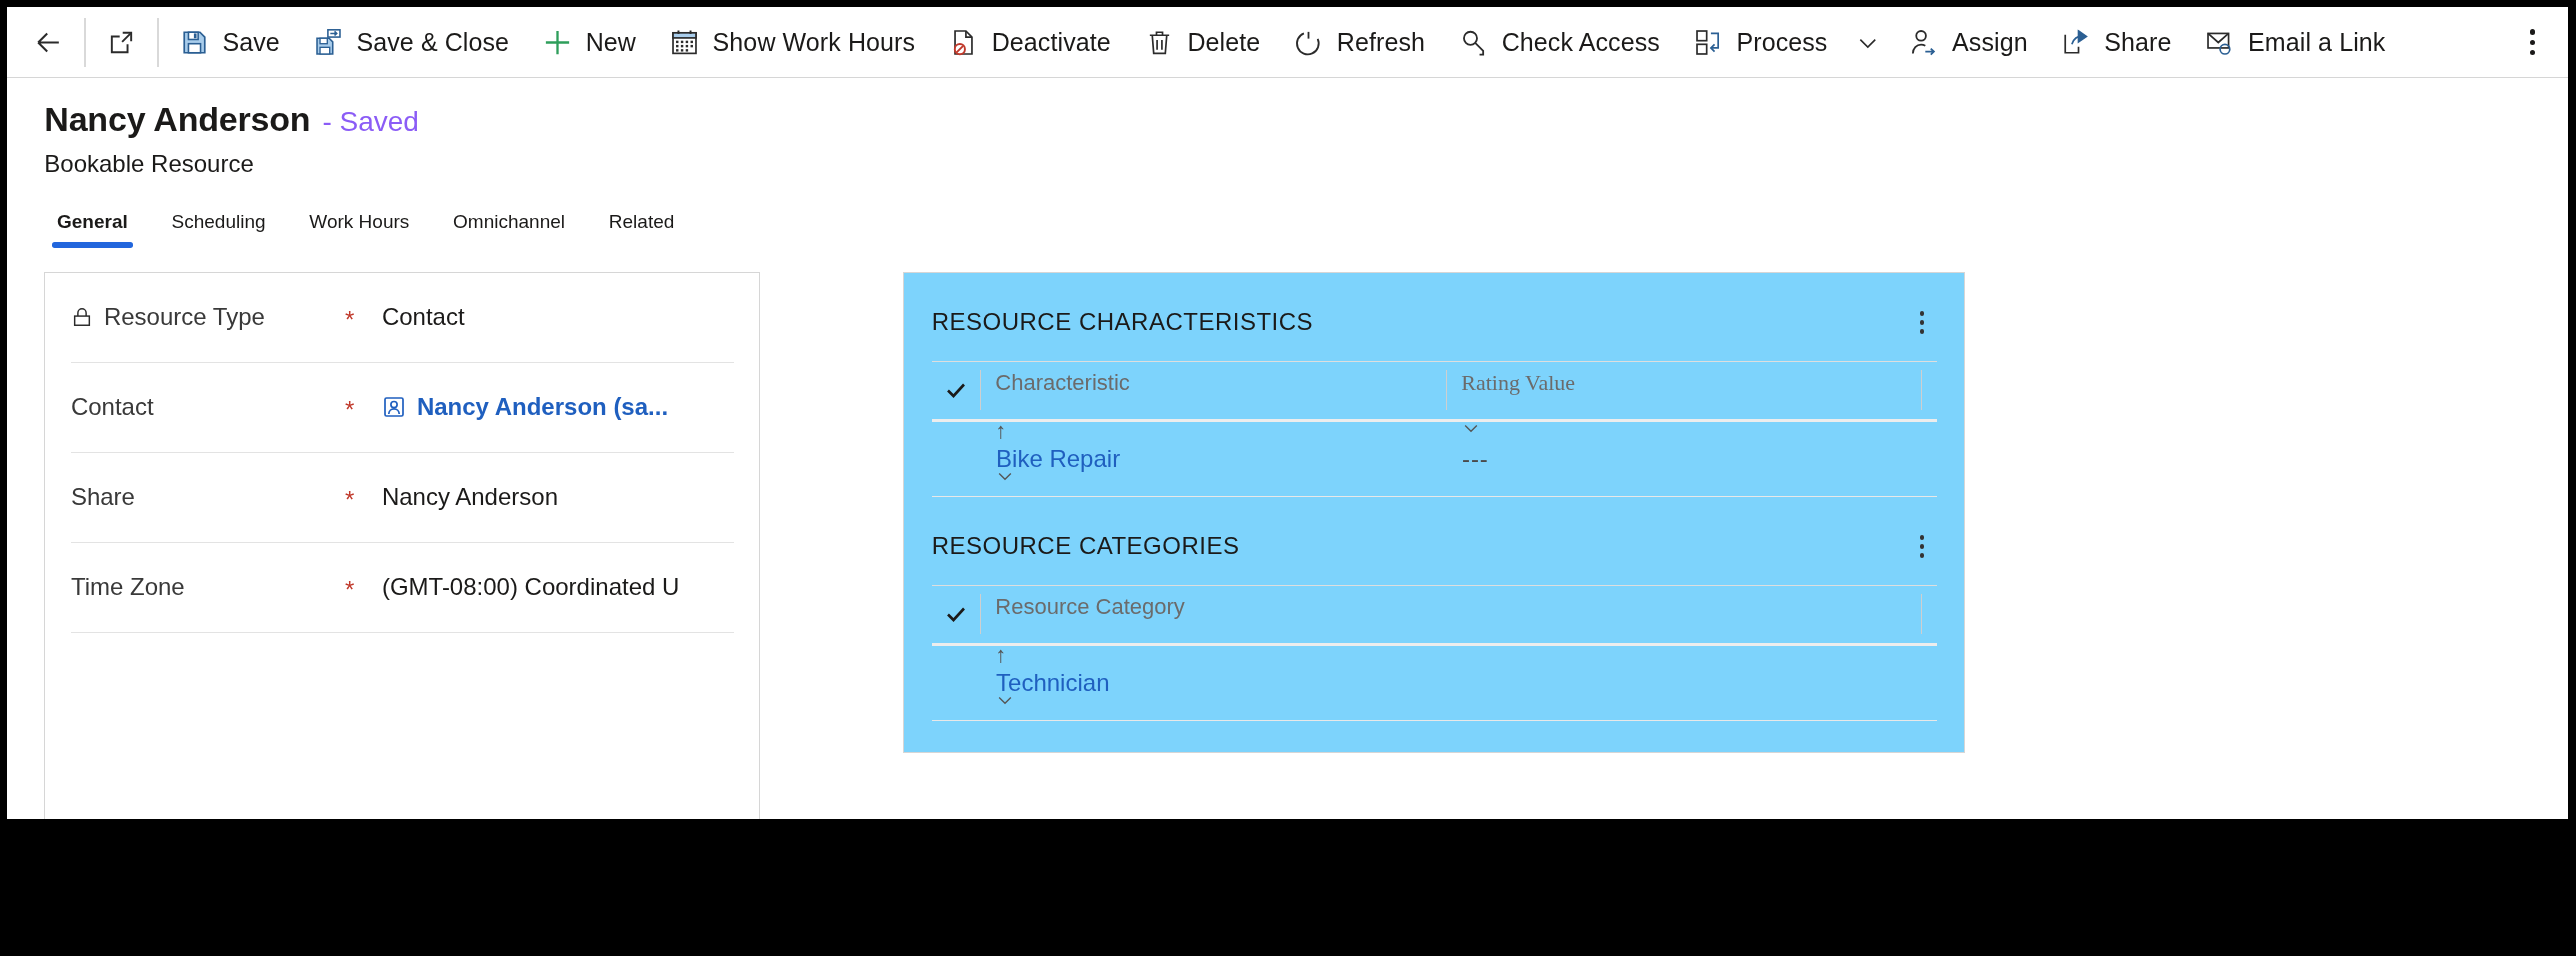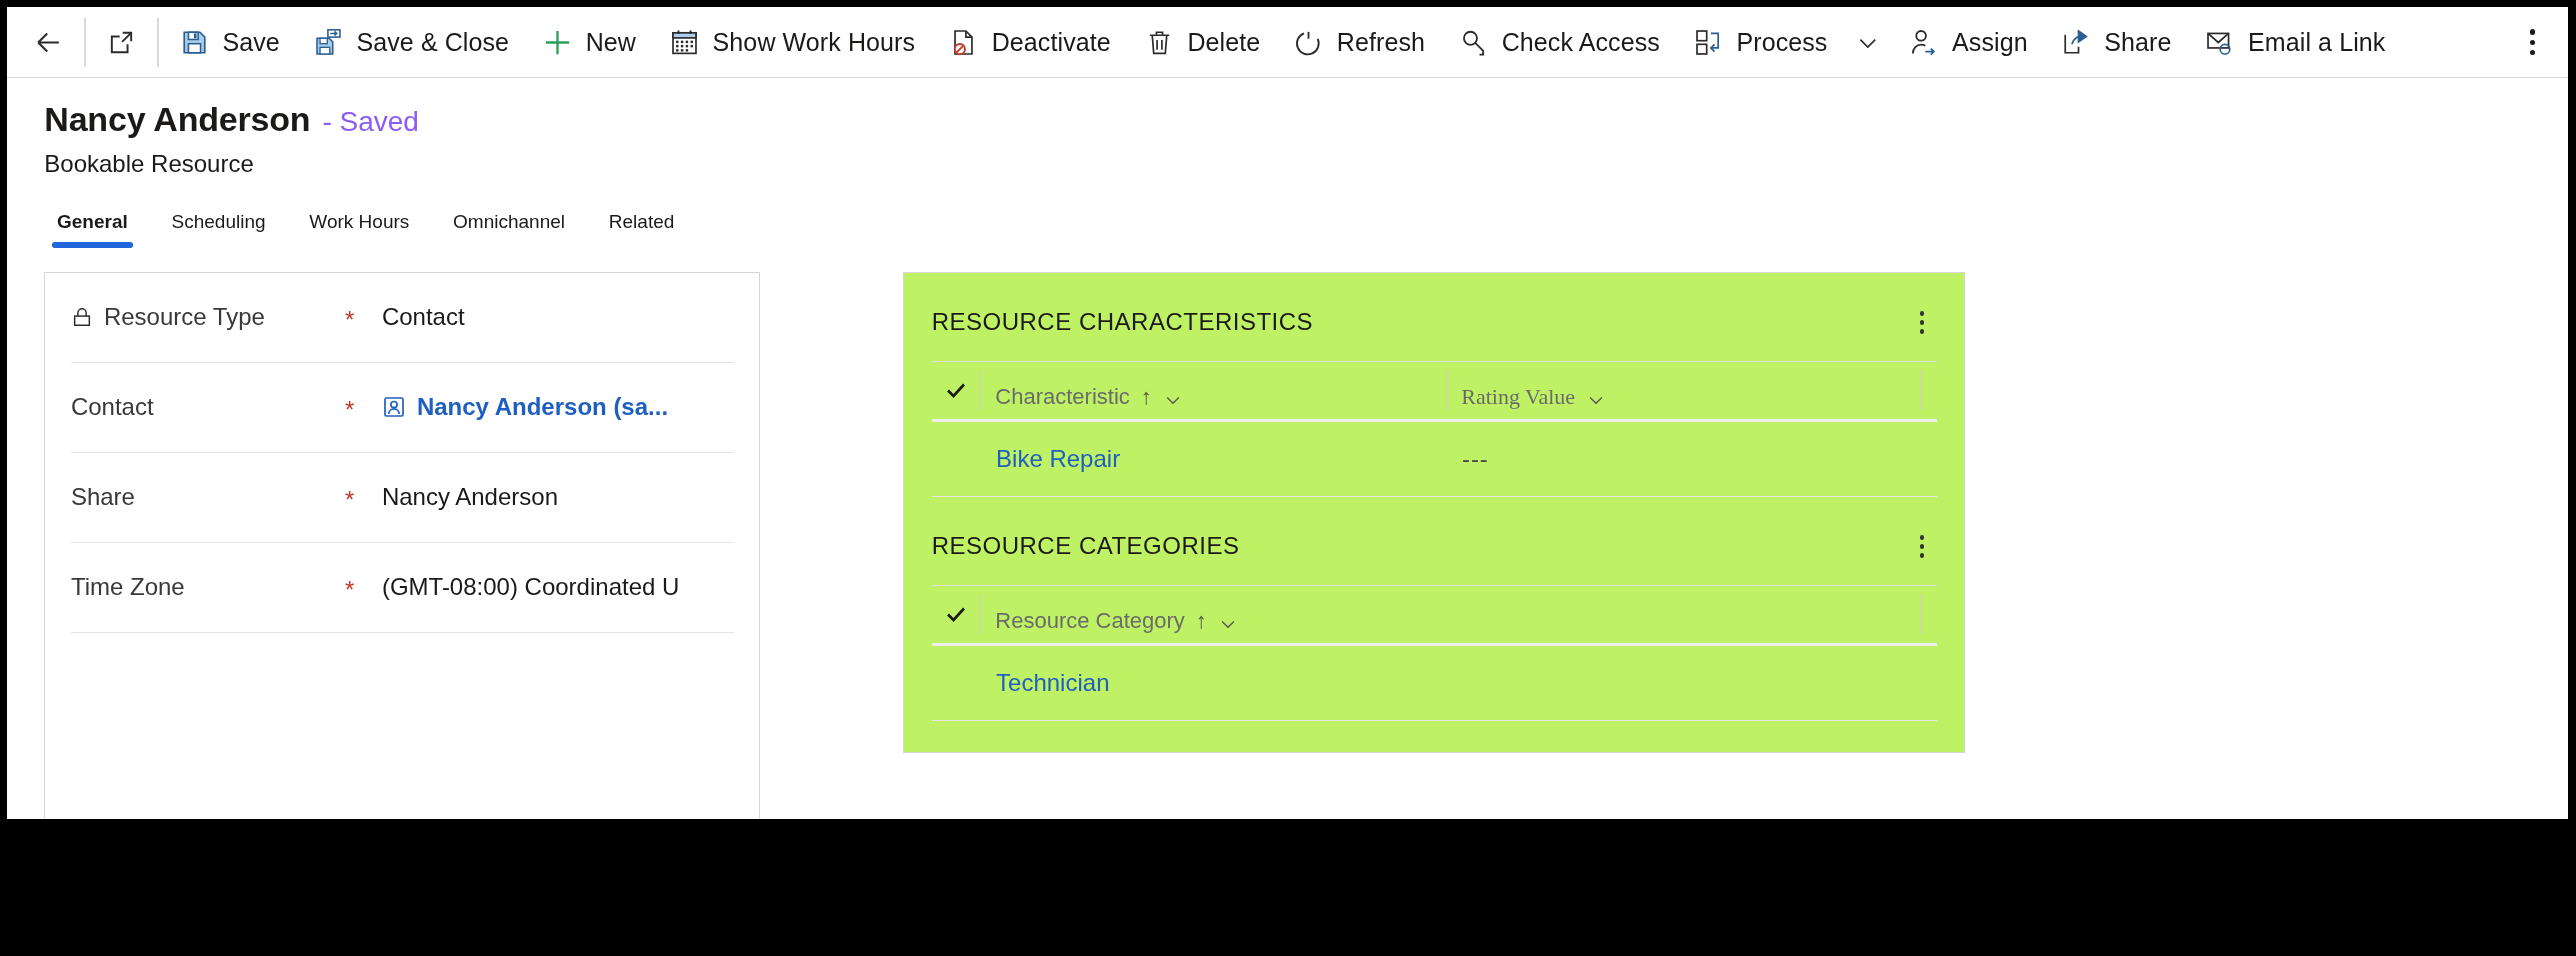--- a/index.html
+++ b/index.html
@@ -134,21 +134,21 @@
     display: flex; align-items: center;
   }
   .field-value.link { color: #1f5fbf; font-weight: bold; cursor: pointer; }
   .contact-ico { margin-right: 11px; display: inline-flex; align-items: center; }
 
   
   .side-panel {
     margin-left: 143px;
     width: 1062px;
     border: 1.8px solid #d6d6d6;
-    background: #bef264;
+    background: #7dd3fc;
     padding: 0 0 31px 0;
   }
   .sec-head {
     display: flex; align-items: center; justify-content: space-between;
     padding: 31px 24px 0 27.4px;
   }
   .sec-title {
     font-size: 24px; color: #1b1a19; letter-spacing: 0.5px; font-weight: normal;
   }
   .sec-menu {
@@ -158,25 +158,26 @@
   .sec-menu i { width: 4.6px; height: 4.6px; background: #333; border-radius: 50%; display: block; }
 
   .grid { margin: 20px 27.4px 0 27.4px; border-top: 1.8px solid #dedede; }
 
   .grid-head {
     display: flex; align-items: center; height: 60px;
     border-bottom: 3.7px solid #ededed;
   }
   .gh-check { width: 48px; display: flex; align-items: center; justify-content: center; }
   .gh-cell {
-    display: flex; align-items: flex-end; gap: 11px;
+    display: flex; align-items: flex-start; gap: 22px;
     border-left: 1.8px solid #cfcfcf;
     height: 40px; padding-left: 14.6px;
     font-size: 22px; color: #6b6b6b; white-space: nowrap;
     cursor: pointer;
+    flex-direction: column;
   }
   .gh-cell.c1 { width: 466px; }
   .gh-cell.c2 { width: 475px; font-family: Liberation Serif, serif; }
   .gh-cell.cend { width: 9.1px; padding: 0; }
   .sort-arrow { font-size: 22px; color: #555; }
   .gh-chev { display: inline-flex; }
 
   .grid-row {
     display: flex; align-items: center; height: 75px;
     border-bottom: 1.8px solid #e8e8e8; cursor: pointer;

